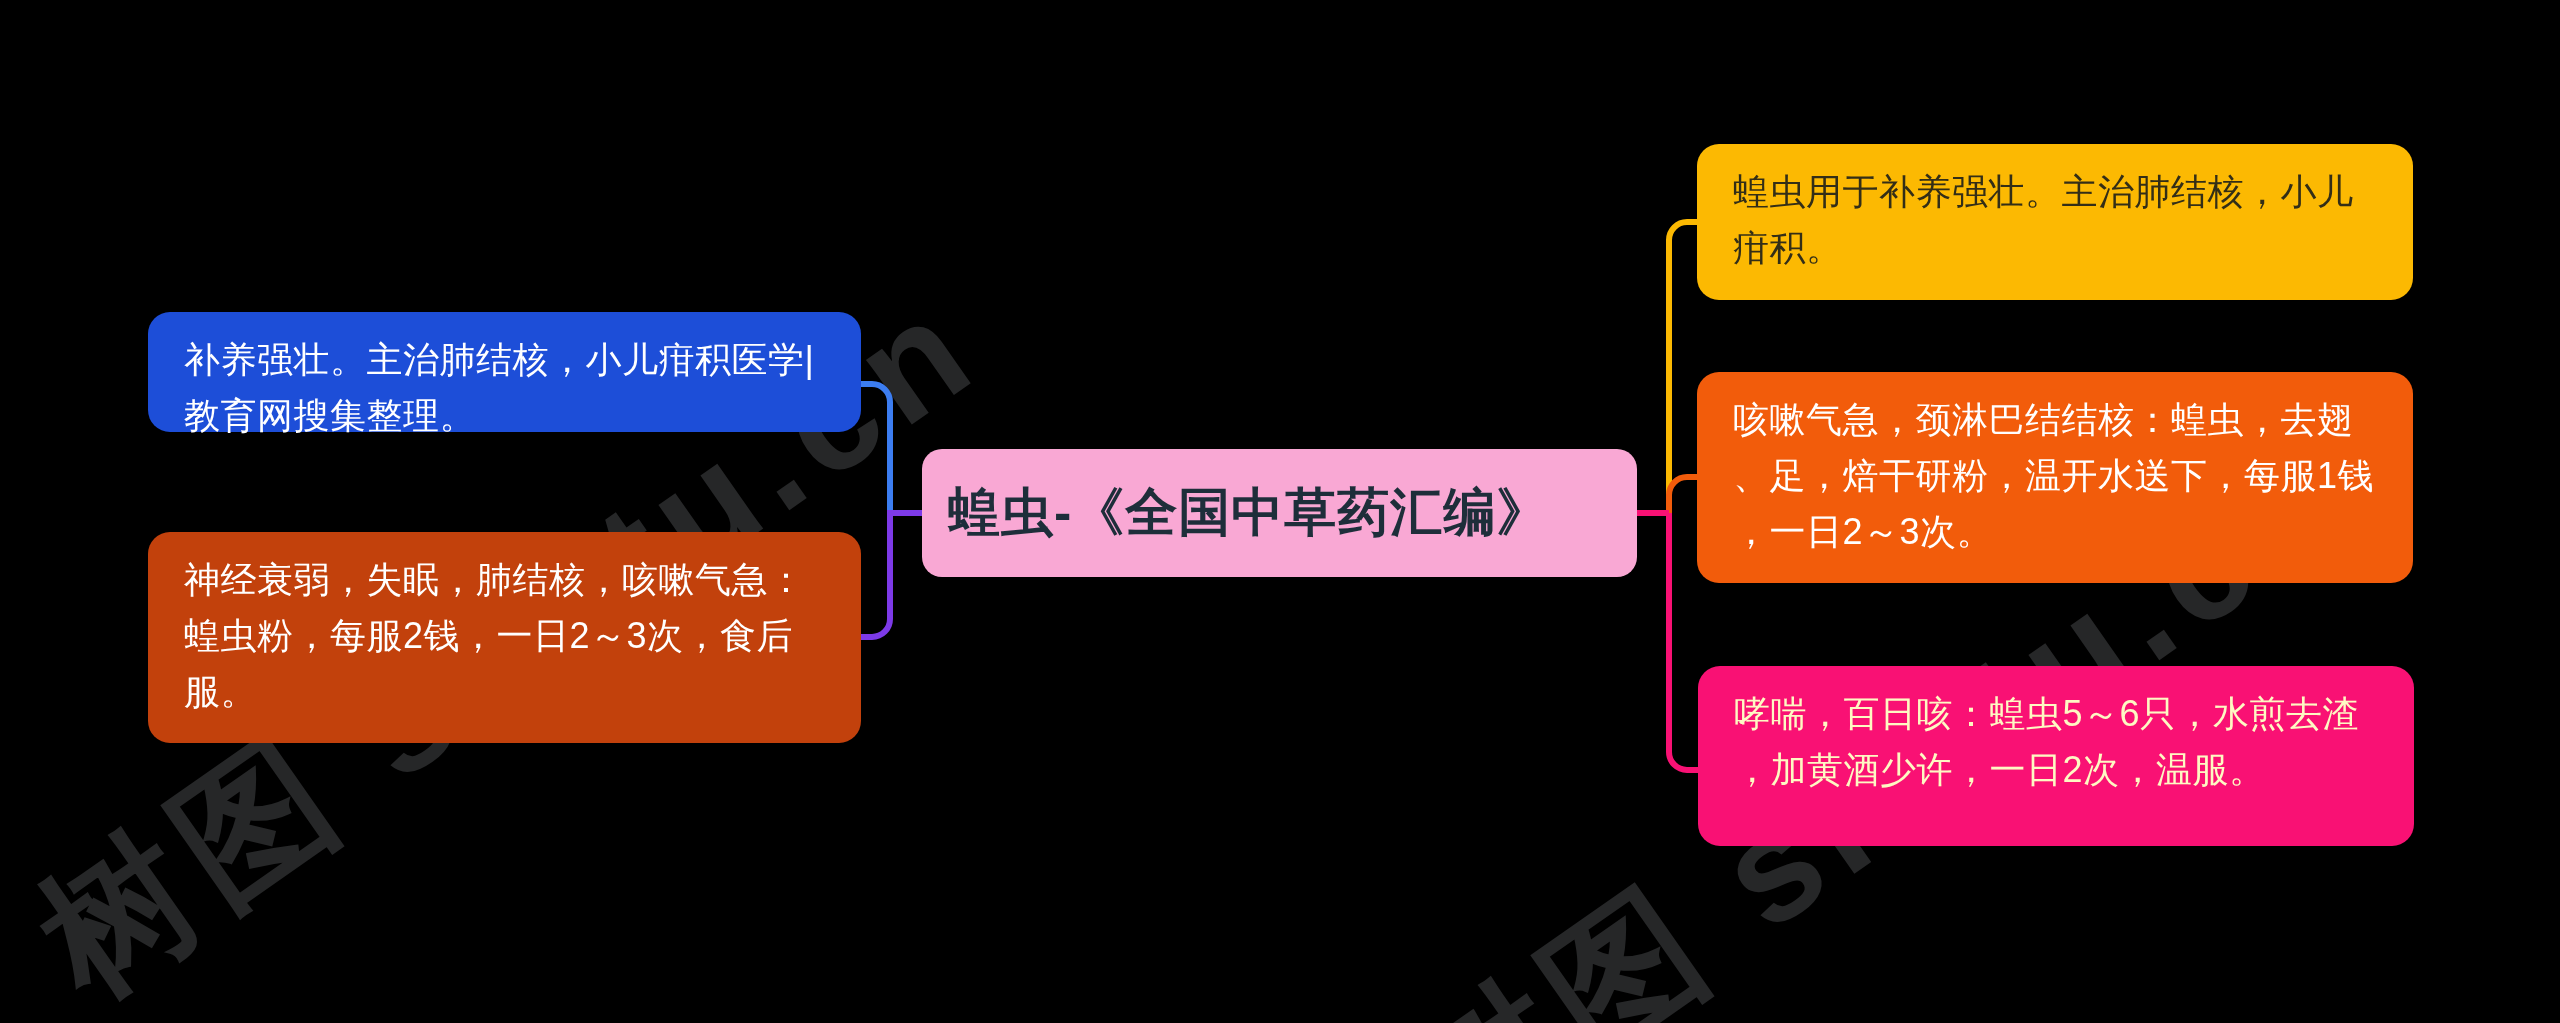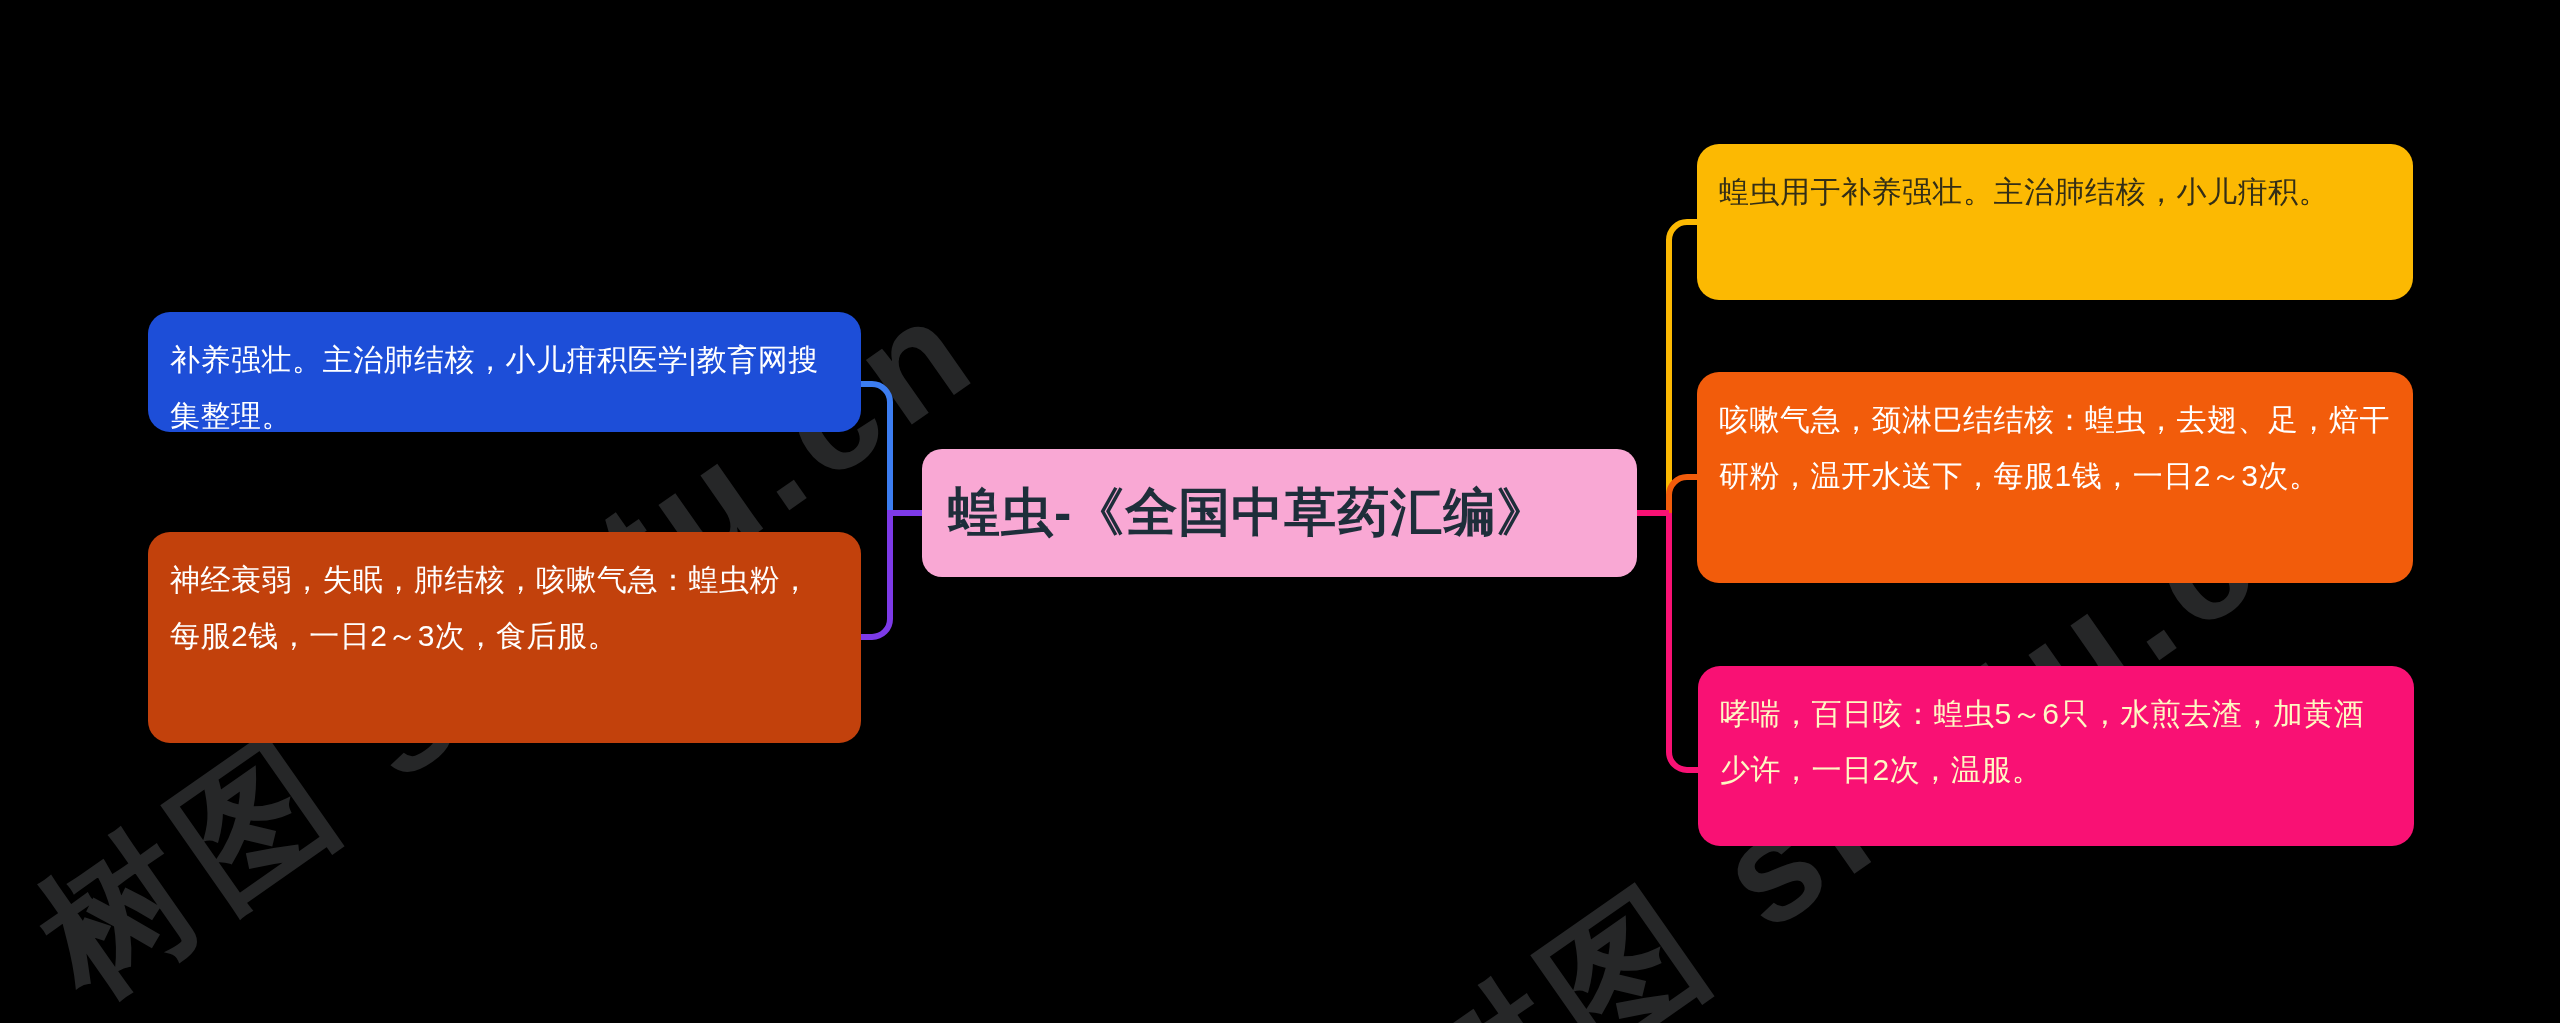--- a/index.html
+++ b/index.html
@@ -4,21 +4,21 @@
 <style>
   html,body{margin:0;padding:0;background:#000;}
   body{
     width:2560px;height:1023px;position:relative;overflow:hidden;
     font-family:"Liberation Sans","DejaVu Sans",sans-serif;
   }
   .stage{position:absolute;inset:0;background:#000;}
   svg.connectors{position:absolute;left:0;top:0;pointer-events:none;}
   .node{
     position:absolute;box-sizing:border-box;border-radius:22px;
-    padding:20px 22px;font-size:30px;line-height:56px;letter-spacing:.5px;
+    padding:20px 36px;font-size:36px;line-height:56px;letter-spacing:.5px;
     color:#fff;word-break:break-all;line-break:anywhere;
   }
   .node-center{
     display:flex;align-items:center;padding:0 26px;
     font-size:52px;font-weight:600;letter-spacing:1px;line-height:1.1;
     word-break:keep-all;white-space:nowrap;
   }
   .watermark{
     position:absolute;font-size:150px;font-weight:700;letter-spacing:12px;
     color:rgba(148,152,155,0.26);white-space:nowrap;

